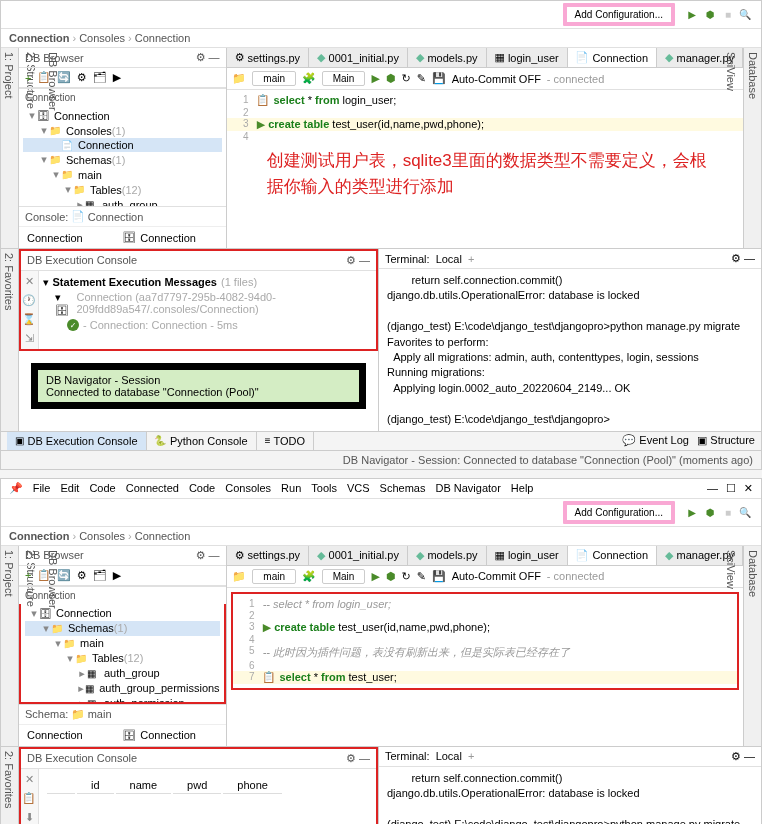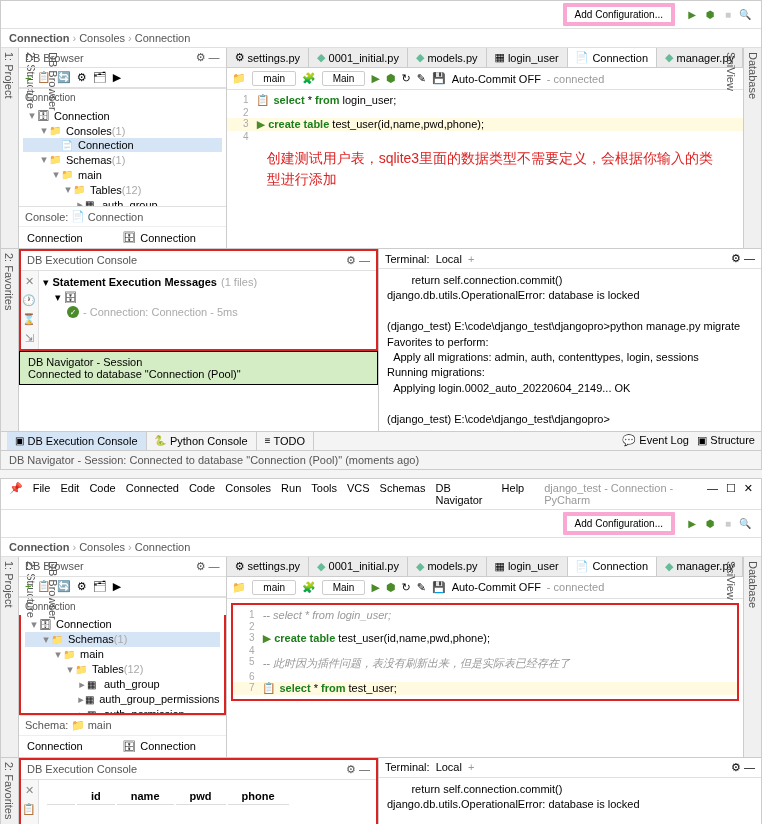--- a/index.html
+++ b/index.html
@@ -36,45 +36,45 @@
 .ed-toolbar{display:flex;gap:6px;padding:3px 6px;align-items:center;border-bottom:1px solid #e0e0e0;font-size:10px}
 .ed-toolbar .sel{border:1px solid #ccc;padding:1px 10px;border-radius:2px;font-size:10px;background:#fff}
 .ed-toolbar .green{color:#4a8b2a}
 .code{font-family:Consolas,monospace;font-size:11px;padding:4px 0;flex:1;position:relative}
 .code .line{display:flex}
 .code .gut{width:30px;text-align:right;color:#aaa;padding-right:8px;font-size:10px}
 .code .txt{flex:1}
 .code .kw{color:#1a7f1a;font-weight:bold}
 .code .cm{color:#999;font-style:italic}
 .code .hl{background:#fffae0}
-.note{color:#d22;font-size:14px;padding:6px 20px 6px 40px;line-height:1.5}
+.note{color:#d22;font-size:17px;padding:6px 20px 6px 40px;line-height:1.5}
 .bottom{display:flex;border-top:1px solid #ccc}
 .exec-panel{width:360px;border-right:1px solid #ccc;position:relative}
 .red-box{border:2px solid #d22}
 .exec-hdr{padding:3px 6px;font-size:10px;color:#555;border-bottom:1px solid #e0e0e0;display:flex;justify-content:space-between}
 .exec-body{padding:4px;font-size:10px;min-height:70px}
 .exec-body .r{display:flex;align-items:flex-start;gap:4px;padding:1px 0}
 .exec-body .check{width:12px;height:12px;background:#4a8b2a;border-radius:50%;display:inline-flex;align-items:center;justify-content:center;color:#fff;font-size:8px}
 .exec-body .grey{color:#aaa}
 .side-icons{width:18px;background:#f7f7f7;border-right:1px solid #e0e0e0;display:flex;flex-direction:column;gap:6px;padding:4px 2px;align-items:center;font-size:10px;color:#888}
 .terminal{flex:1;display:flex;flex-direction:column}
 .term-hdr{padding:3px 6px;font-size:10px;border-bottom:1px solid #e0e0e0;display:flex;justify-content:space-between;align-items:center}
 .term-hdr .tt{display:flex;gap:6px;align-items:center}
 .term-body{font-family:Consolas,monospace;font-size:10px;padding:4px 8px;line-height:1.4;white-space:pre-wrap}
-.popup{background:#d4edc4;border:1px solid #000000;padding:4px 8px;font-size:10px;margin:0}
+.popup{background:#d4edc4;border:7px solid #000000;padding:4px 8px;font-size:10px;margin:12px}
 .status-tabs{display:flex;border-top:1px solid #ccc;background:#f4f4f4;justify-content:space-between;align-items:center;padding:0 6px}
 .status-tabs .l{display:flex}
 .status-tabs .stab{padding:3px 8px;font-size:10px;border-right:1px solid #ccc;display:flex;align-items:center;gap:3px}
 .status-tabs .stab.active{background:#d5e5f6}
 .status-tabs .r{display:flex;gap:8px;font-size:10px;align-items:center}
-.statusbar{padding:3px 8px;font-size:9px;color:#555;border-top:1px solid #ccc;background:#f4f4f4;display:flex;justify-content:flex-start}
+.statusbar{padding:3px 8px;font-size:9px;color:#555;border-top:1px solid #ccc;background:#f4f4f4;display:flex;justify-content:flex-end}
 .menubar{display:flex;gap:10px;padding:3px 8px;font-size:10px;border-bottom:1px solid #e0e0e0}
 .winctrl{margin-left:auto;display:flex;gap:8px;font-size:10px}
 .table-res{font-size:10px;padding:2px}
-.table-res th{font-weight:bold;text-align:left;padding:2px 14px;border-bottom:1px solid #ddd}
+.table-res th{font-weight:normal;text-align:left;padding:2px 14px;border-bottom:1px solid #ddd}
 </style>
 </head>
 <body>
 
 <div class="ide">
   <div class="topbar">
     <div style="margin-left:auto;display:flex;align-items:center">
       <span class="btn">Add Configuration...</span>
       <div class="icons">
         <span class="ico" style="color:#4a8b2a">▶</span>
@@ -251,20 +251,21 @@
               <span>⇲</span>
             </div>
           <div class="exec-body">
             <div class="r">
                 <span>▾</span>
                 <b>Statement Execution Messages</b> 
                 <span class="grey">(1 files)</span>
               </div>
             <div class="r" style="padding-left:12px">
                 <span>▾ 🗄</span>
+                <span class="grey">Connection (aa7d7797-295b-4082-94d0-209fdd89a547/.consoles/Connection)</span>
               </div>
             <div class="r" style="padding-left:24px">
                 <span class="check">✓</span>
                 <span class="grey">- Connection: Connection - 5ms</span>
               </div>
           </div>
         </div>
       </div>
       <div class="popup">
         <div>DB Navigator - Session</div>
@@ -317,21 +318,20 @@
       <span>Code</span>
       <span>Connected</span>
       <span>Code</span>
       <span>Consoles</span>
       <span>Run</span>
       <span>Tools</span>
       <span>VCS</span>
       <span>Schemas</span>
       <span>DB Navigator</span>
       <span>Help</span>
-    <span style="color:#999;margin-left:10px">django_test - Connection - PyCharm</span>
     <div class="winctrl">
         <span>—</span>
         <span>☐</span>
         <span>✕</span>
       </div>
   </div>
   <div class="topbar">
     <div style="margin-left:auto;display:flex;align-items:center">
       <span class="btn">Add Configuration...</span>
       <div class="icons">

